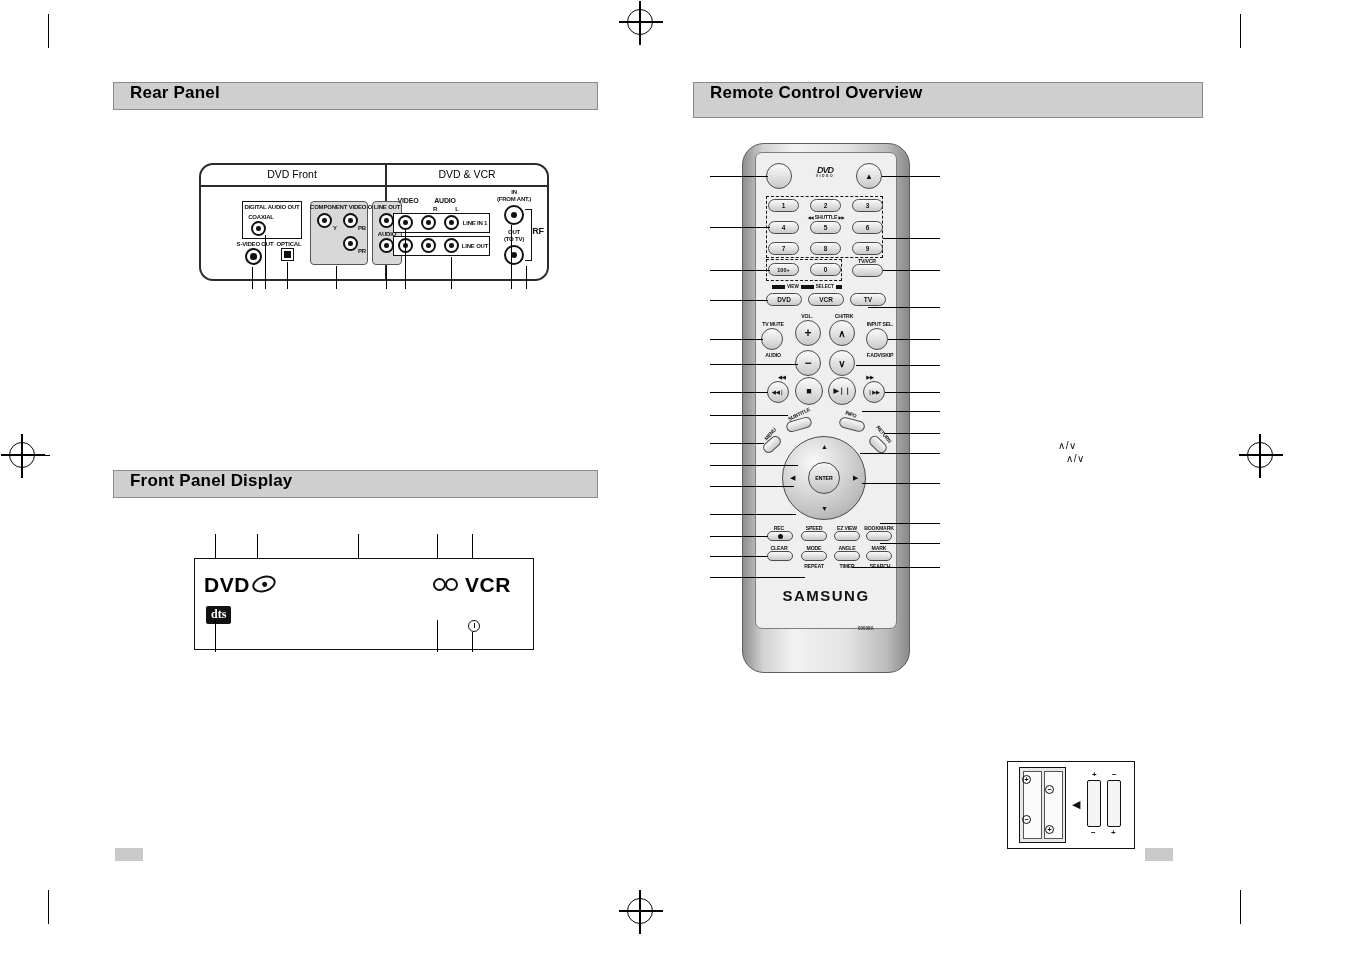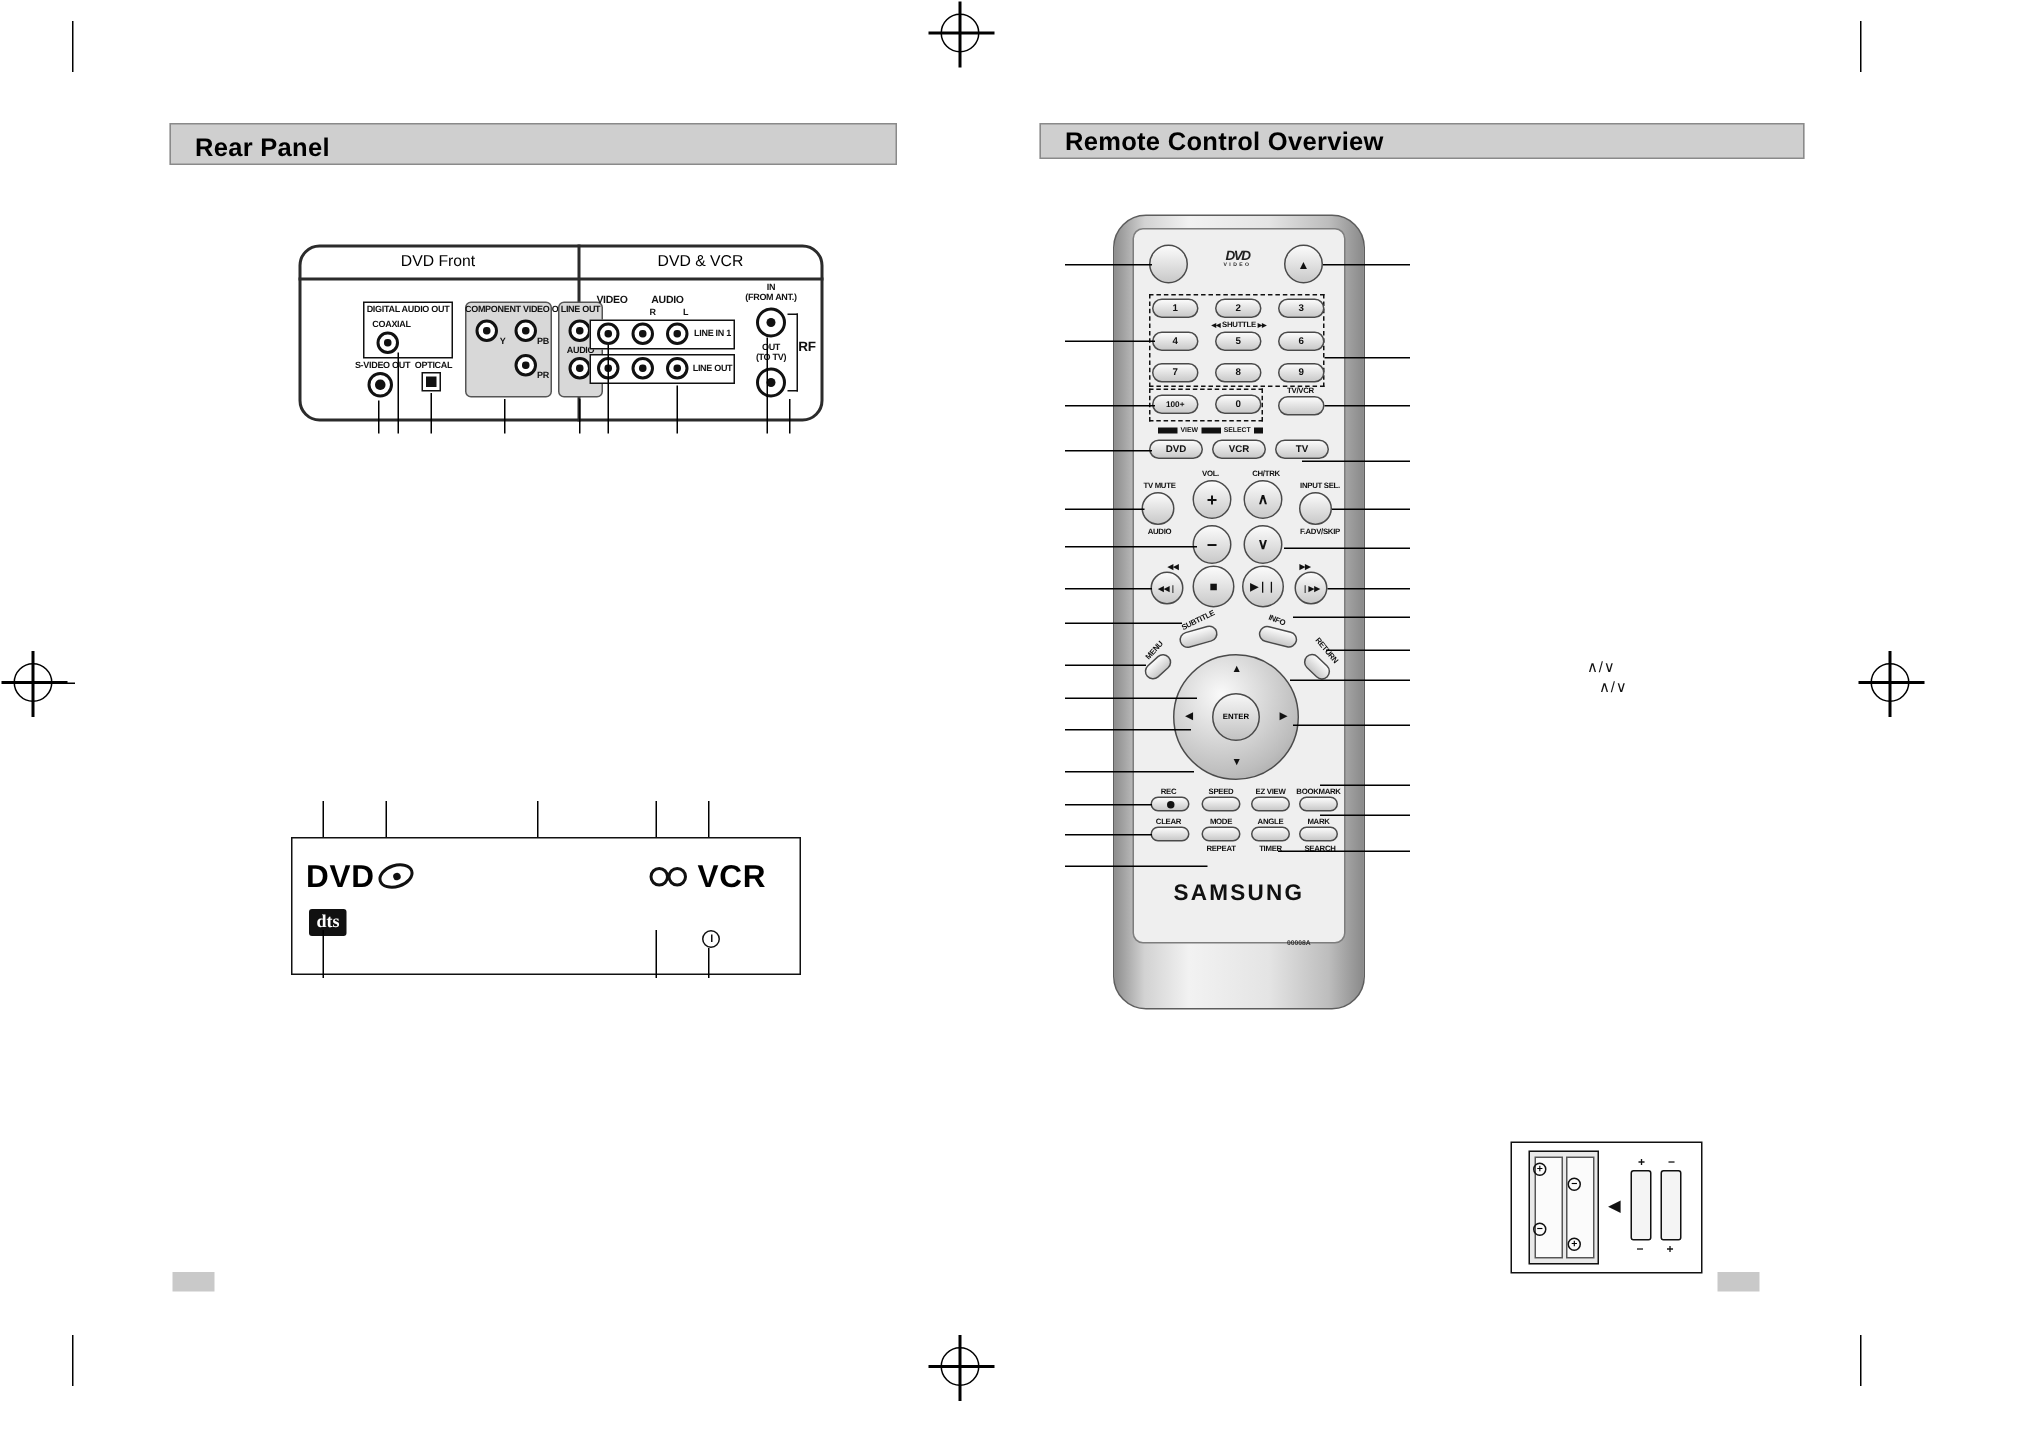--- a/index.html
+++ b/index.html
@@ -10,21 +10,21 @@
   
   .cropmark{position:absolute;background:#000;}
   .reg{position:absolute;width:26px;height:26px;border-radius:50%;
        border:1.4px solid #000;box-sizing:border-box;}
   .reg:before,.reg:after{content:"";position:absolute;background:#000;}
   .reg:before{left:50%;top:-9px;width:1.4px;height:44px;margin-left:-0.7px;}
   .reg:after{top:50%;left:-9px;height:1.4px;width:44px;margin-top:-0.7px;}
 
   
   .sec-head{position:absolute;background:#cfcfcf;border:1px solid #8a8a8a;
-            box-sizing:border-box;display:flex;align-items:flex-end;}
+            box-sizing:border-box;display:flex;align-items:flex-start;}
   .sec-head span{font-size:17px;font-weight:bold;letter-spacing:.2px;
                  padding-left:16px;color:#000;}
 
   
   .lbl{position:absolute;font-size:6px;font-weight:bold;white-space:nowrap;
        letter-spacing:-.2px;text-align:center;color:#111;}
   .lead{position:absolute;background:#000;}
   .lead.v{width:1px;}
   .lead.h{height:1px;}
 
@@ -151,22 +151,25 @@
   <div class="cropmark" style="left:1240px;top:455px;width:34px;height:1.4px;"></div>
   <div class="reg" style="left:627px;top:9px;"></div>
   <div class="reg" style="left:627px;top:898px;"></div>
   <div class="reg" style="left:9px;top:442px;"></div>
   <div class="reg" style="left:1247px;top:442px;"></div>
 
   <div class="sec-head" style="left:113px;top:82px;width:485px;height:28px;">
     <span>Rear Panel</span>
   </div>
 
-
-  <div class="sec-head" style="left:693px;top:82px;width:510px;height:24px;">
+  <div class="sec-head" style="left:113px;top:470px;width:485px;height:28px;">
+    <span>Front Panel Display</span>
+  </div>
+
+  <div class="sec-head" style="left:693px;top:82px;width:510px;height:36px;">
     <span>Remote Control Overview</span>
   </div>
 
 
   <div id="rearpanel">
     <div class="rp-body"></div>
     <div class="rp-divider" style="left:186px;"></div>
     <div class="rp-hrule" style="top:22px;"></div>
     <div class="rp-colhead" style="left:0;top:5px;width:186px;">DVD Front</div>
     <div class="rp-colhead" style="left:186px;top:5px;width:164px;">DVD &amp; VCR</div>

